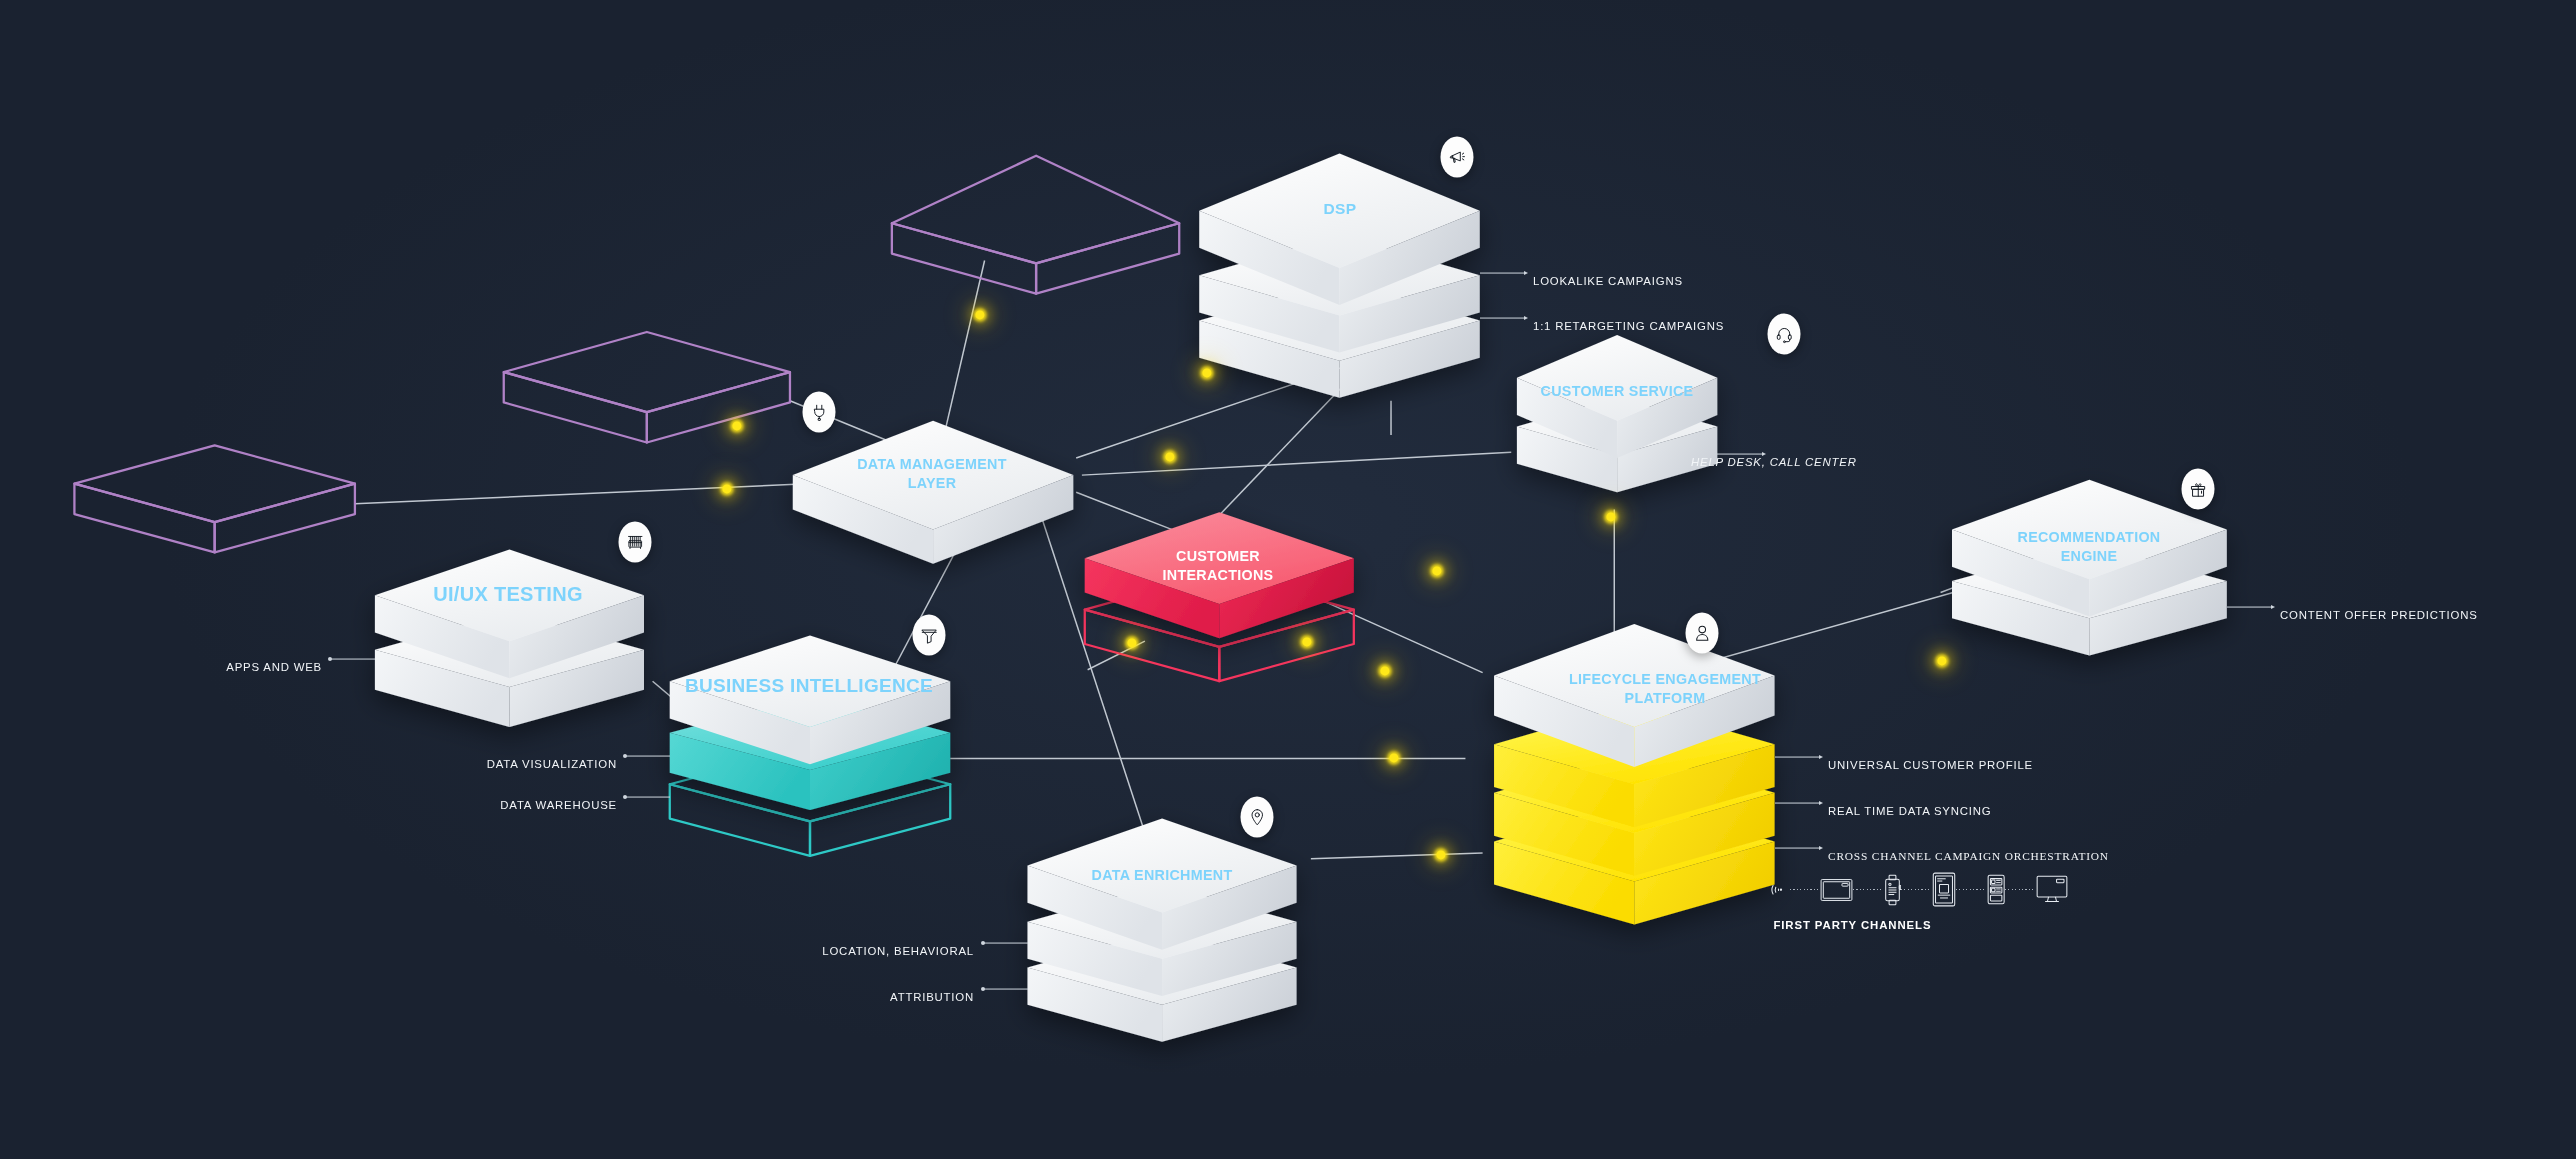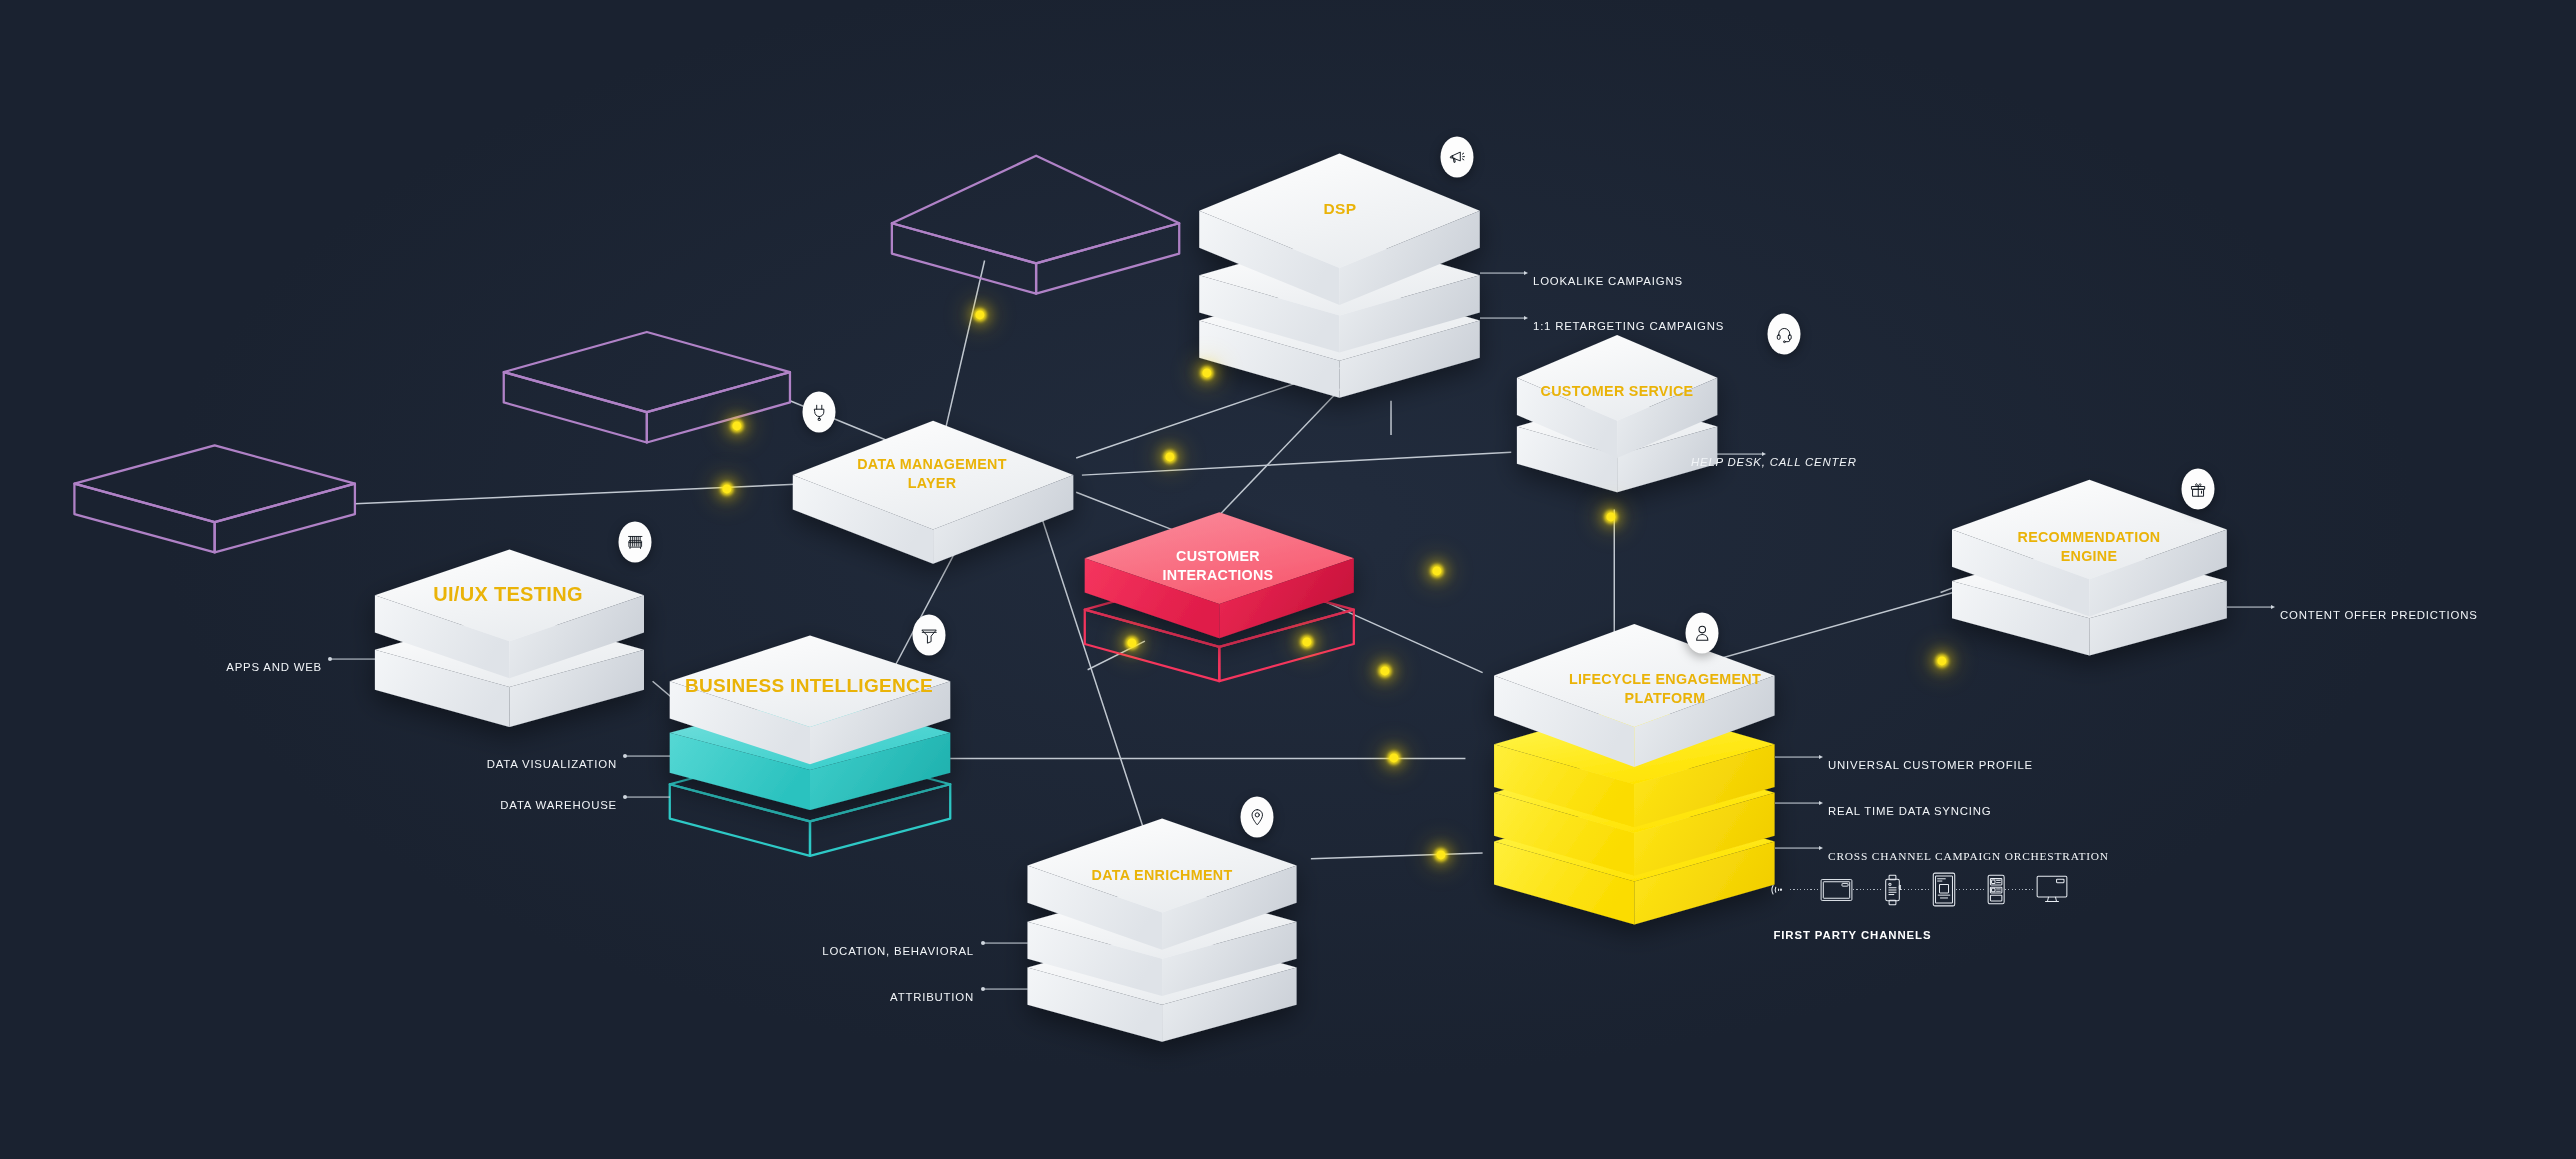--- a/index.html
+++ b/index.html
@@ -19,21 +19,21 @@
     z-index:0;
   }
   .layer { position:absolute; inset:0; }
   #svg-links { z-index:2; }
   #svg-blocks { z-index:3; }
   #labels-layer { z-index:6; }
   #icons-layer { z-index:7; }
 
   .node-title{
     position:absolute;
-    color:#eab308;
+    color:#7dd3fc;
     font-weight:700;
     font-size:15.5px;
     letter-spacing:0.3px;
     text-align:center;
     line-height:1.32;
     transform:translate(-50%,-50%);
     white-space:pre-line;
     text-transform:uppercase;
     font-stretch:condensed;
   }
@@ -93,21 +93,21 @@
   }
   #channel-icons{
     display:flex; align-items:center; gap:0px; height:37px;
   }
   #channel-icons svg{ display:block; }
   .chan-dots{
     flex:1 1 auto; height:0.6px; min-width:4.6px;
     background:repeating-linear-gradient(to right,#aab3bf 0 1.1px,transparent 1.1px 3.4px);
   }
   #channels-label{
-    margin-top:21px; margin-left:3.4px;
+    margin-top:11px; margin-left:3.4px;
     color:#ffffff; font-weight:700; font-size:11.4px; letter-spacing:0.9px;
   }
 </style>
 </head>
 <body>
 
 <div id="stage">
 
   <svg class="layer" id="svg-links" viewBox="0 0 4500 2025">
     <g stroke="#cfd6de" stroke-width="2.6" fill="none" opacity="0.92">

